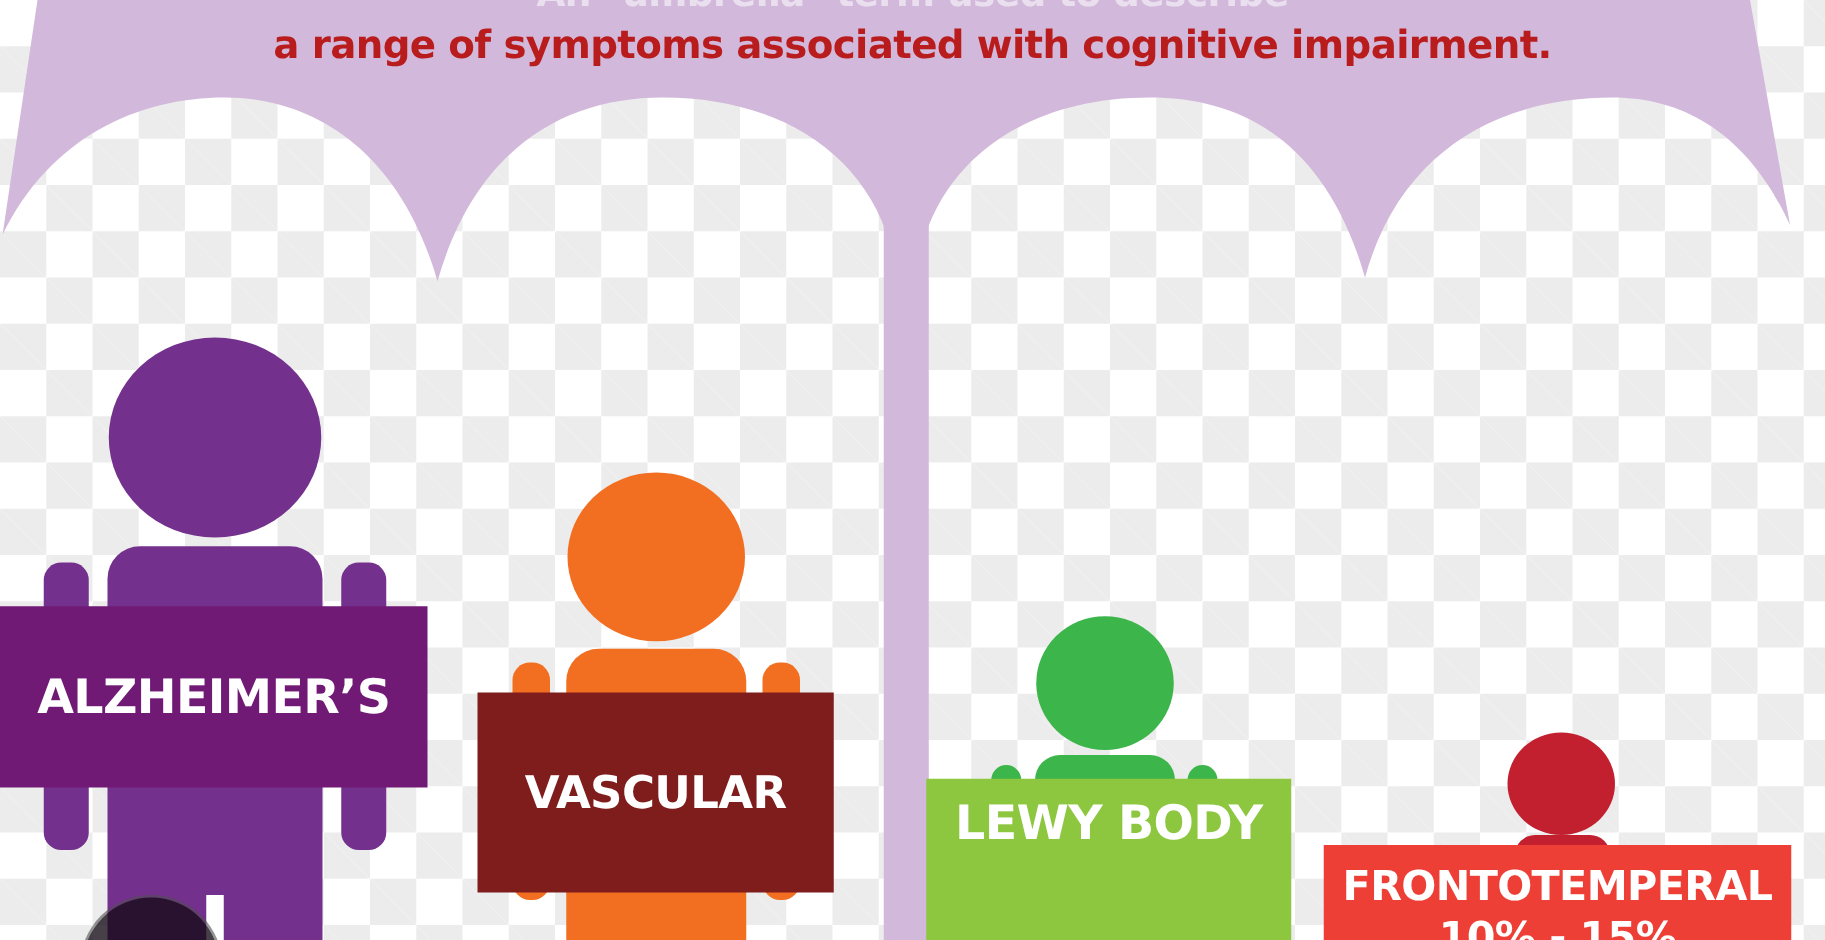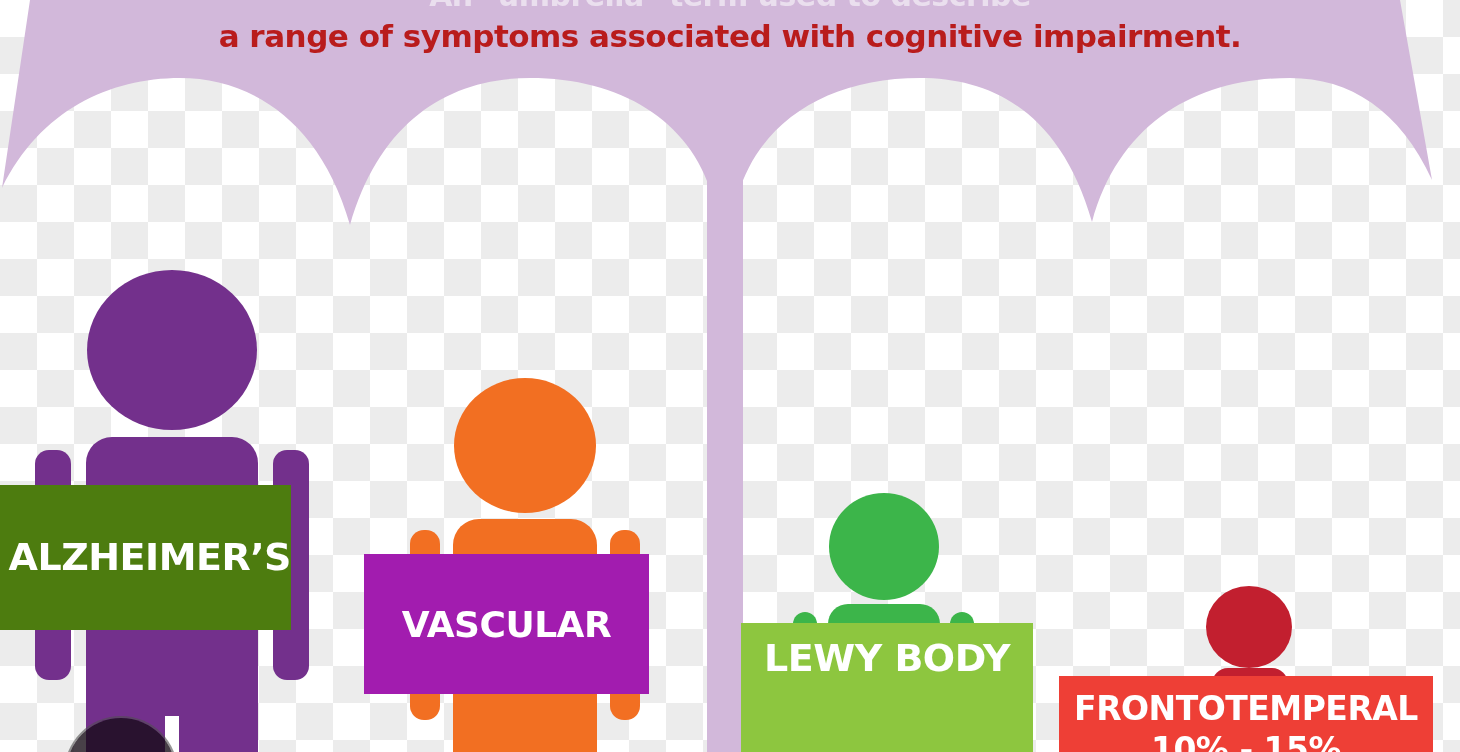--- a/index.html
+++ b/index.html
@@ -58,31 +58,31 @@
 
 <div class="headline clipped">An "umbrella" term used to describe</div>
 <div class="headline main">a range of symptoms associated with cognitive impairment.</div>
 
 <div class="figure" style="left:0;top:0;">
   <div class="head" style="left:87px;top:270px;width:170px;height:160px;background:#73308c;"></div>
   <div class="arm" style="left:35px;top:450px;width:36px;height:230px;background:#73308c;"></div>
   <div class="arm" style="left:273px;top:450px;width:36px;height:230px;background:#73308c;"></div>
   <div class="torso" style="left:86px;top:437px;width:172px;height:320px;background:#73308c;"></div>
   <div class="leg-gap" style="left:165px;top:716px;width:14px;height:40px;"></div>
-  <div class="sign" style="left:0;top:485px;width:291px;height:145px;background:#4d7c0f;font-size:38px;align-items:flex-end;">
+  <div class="sign" style="left:0;top:485px;width:342px;height:145px;background:#701a75;font-size:38px;">
     <span>ALZHEIMER’S</span>
   </div>
 </div>
 
 <div class="figure" style="left:0;top:0;">
   <div class="head" style="left:454px;top:378px;width:142px;height:135px;background:#f26f22;"></div>
   <div class="arm" style="left:410px;top:530px;width:30px;height:190px;background:#f26f22;"></div>
   <div class="arm" style="left:610px;top:530px;width:30px;height:190px;background:#f26f22;"></div>
   <div class="torso" style="left:453px;top:519px;width:144px;height:240px;background:#f26f22;"></div>
-  <div class="sign" style="left:364px;top:554px;width:285px;height:140px;background:#a21caf;font-size:36px;">
+  <div class="sign" style="left:382px;top:554px;width:285px;height:160px;background:#7f1d1d;font-size:36px;">
     <span>VASCULAR</span>
   </div>
 </div>
 
 <div class="figure" style="left:0;top:0;">
   <div class="head" style="left:829px;top:493px;width:110px;height:107px;background:#3cb54a;"></div>
   <div class="arm" style="left:793px;top:612px;width:24px;height:60px;background:#3cb54a;"></div>
   <div class="arm" style="left:950px;top:612px;width:24px;height:60px;background:#3cb54a;"></div>
   <div class="torso" style="left:828px;top:604px;width:112px;height:160px;background:#3cb54a;border-radius:20px 20px 0 0;"></div>
   <div class="sign" style="left:741px;top:623px;width:292px;height:140px;background:#8dc63f;font-size:38px;justify-content:flex-start;padding-top:12px;">

